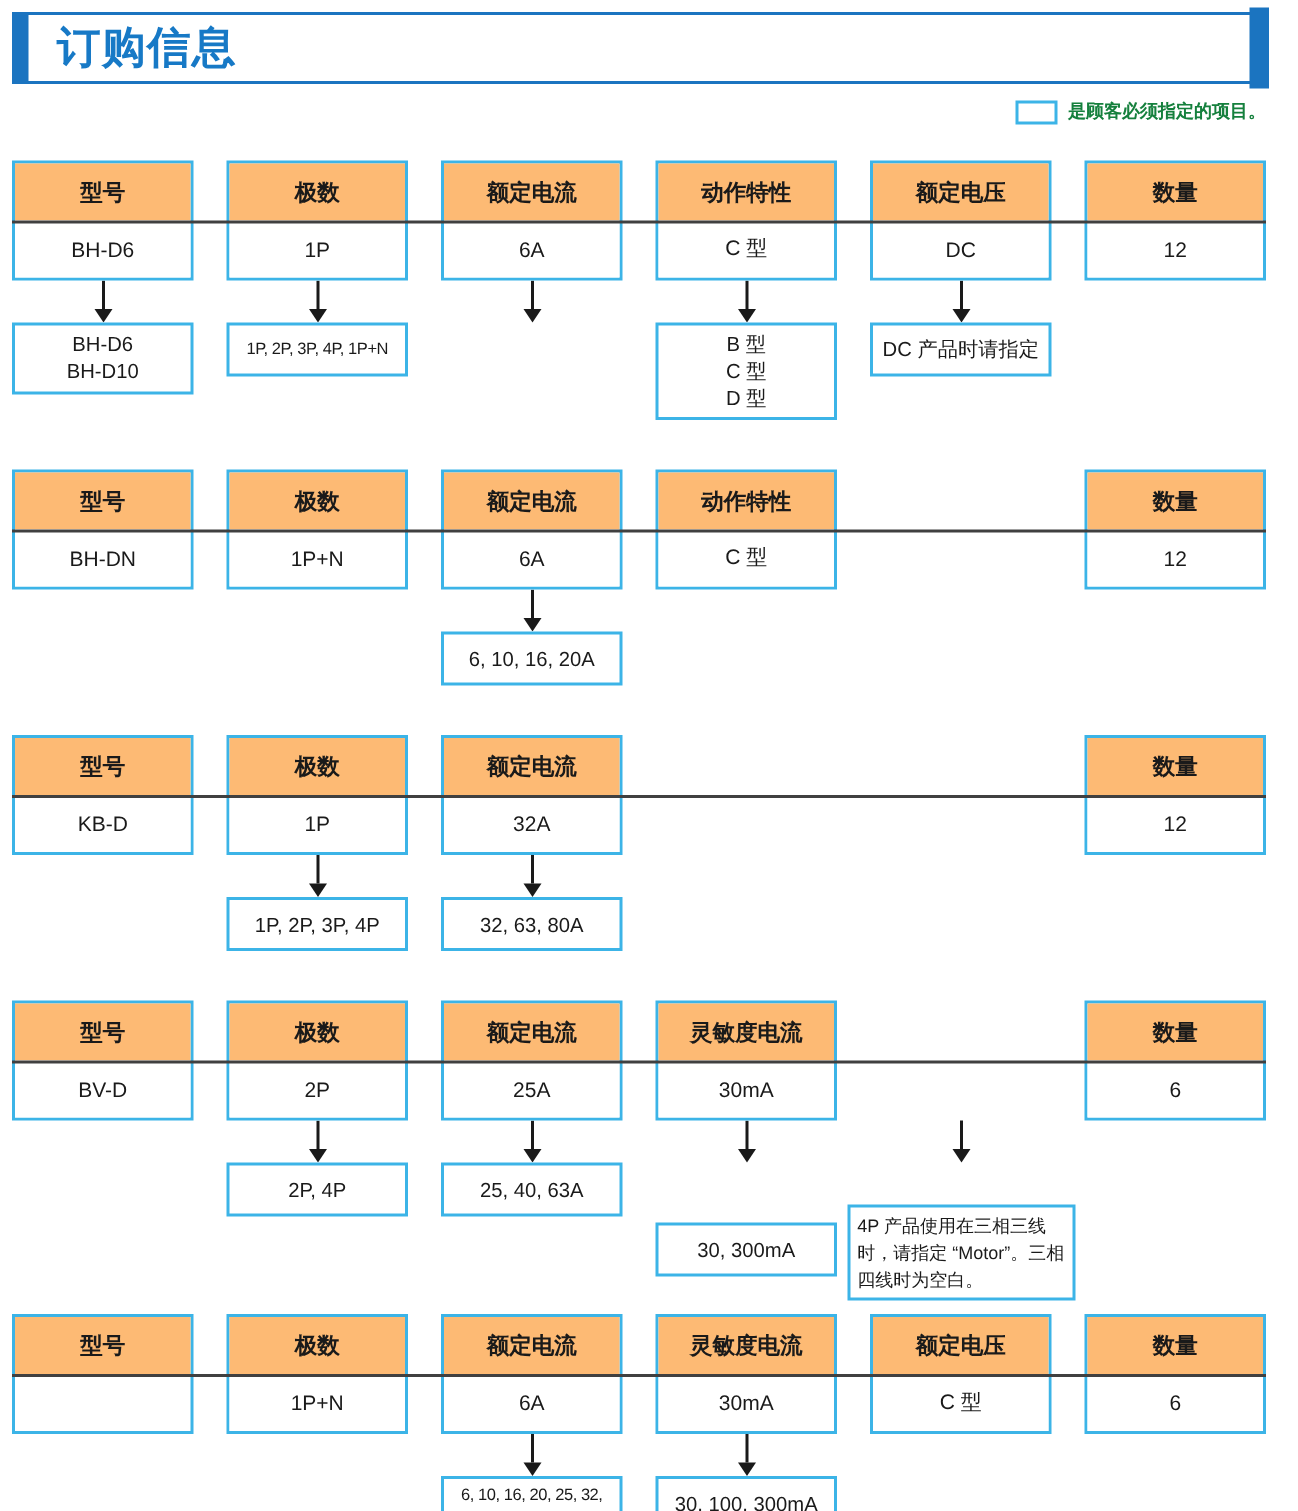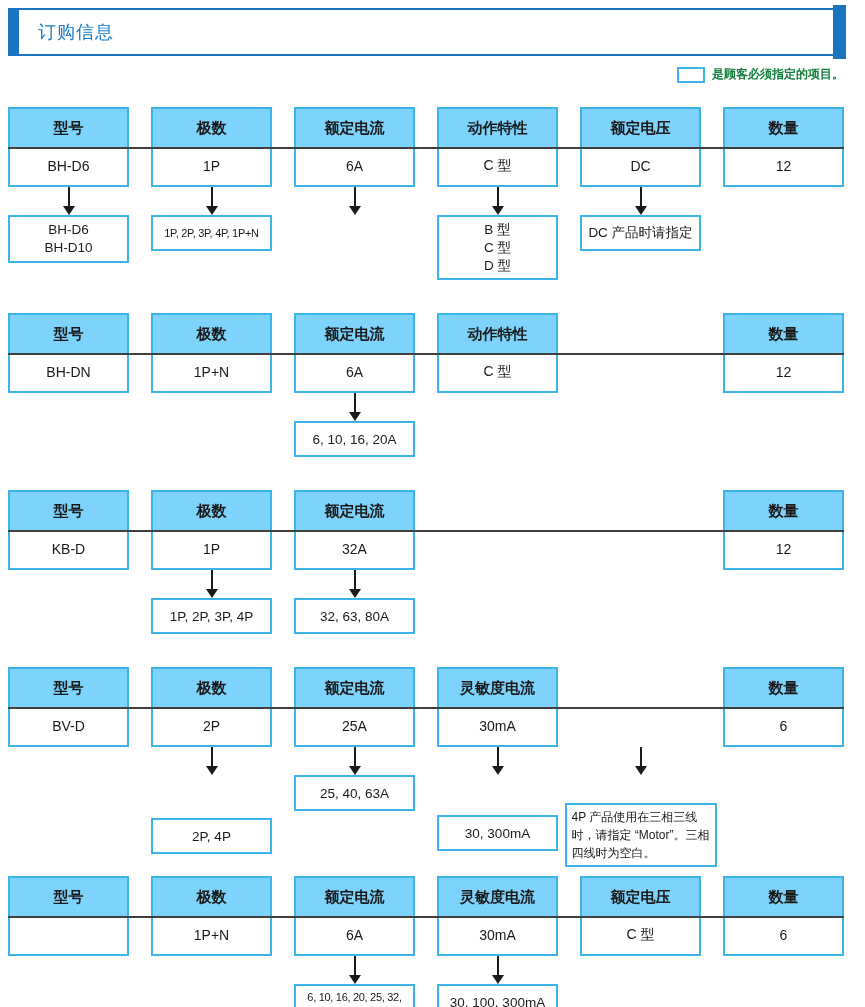--- a/index.html
+++ b/index.html
@@ -23,22 +23,22 @@
   .title-accent-left {
     position: absolute; left: -2px; top: -2px; bottom: -2px;
     width: 11px; background: #1b74c0;
   }
   .title-accent-right {
     position: absolute; right: -2px; top: -5px; bottom: -5px;
     width: 13px; background: #1b74c0;
   }
   .title-text {
     margin: 0 0 0 28px;
-    font-size: 18px;
-    font-weight: normal;
+    font-size: 29px;
+    font-weight: bold;
     color: #1779c6;
     letter-spacing: 1px;
   }
 
   
   .legend {
     display: flex; justify-content: flex-end; align-items: center;
     gap: 7px; margin: 10px 2px 24px 0;
     font-size: 12px; font-weight: bold; color: #15803d;
   }
@@ -60,21 +60,21 @@
 
   .col-box {
     border: 2px solid #3cb4e7;
     background: #fff;
     z-index: 1;
   }
   .col-header {
     height: 38px;
     display: flex; align-items: center; justify-content: center;
     font-weight: bold; font-size: 15px;
-    background: #7dd3fc;
+    background: #fdba74;
   }
   .col-value {
     height: 38px;
     display: flex; align-items: center; justify-content: center;
     font-size: 14px; background: #fff;
   }
   .sep-line {
     position: absolute; left: 0; top: 40px;
     width: 836px; height: 2px;
     background: #404040; z-index: 2;
@@ -299,21 +299,21 @@
             <div class="col-header">灵敏度电流</div>
             <div class="col-value">30mA</div>
           </div>
           <div class="col-box" style="grid-column: 6;">
             <div class="col-header">数量</div>
             <div class="col-value">6</div>
           </div>
         </div>
         <div class="sep-line"></div>
         <div class="grid opt-row">
-          <div class="opt-cell" style="grid-column: 2; gap: 43px;">
+          <div class="opt-cell" style="grid-column: 2;">
             <div class="arrow">
               <div class="shaft"></div>
               <div class="head"></div>
             </div>
             <div class="opt-box">
               <div class="opt-line">2P, 4P</div>
             </div>
           </div>
           <div class="opt-cell" style="grid-column: 3;">
             <div class="arrow">

